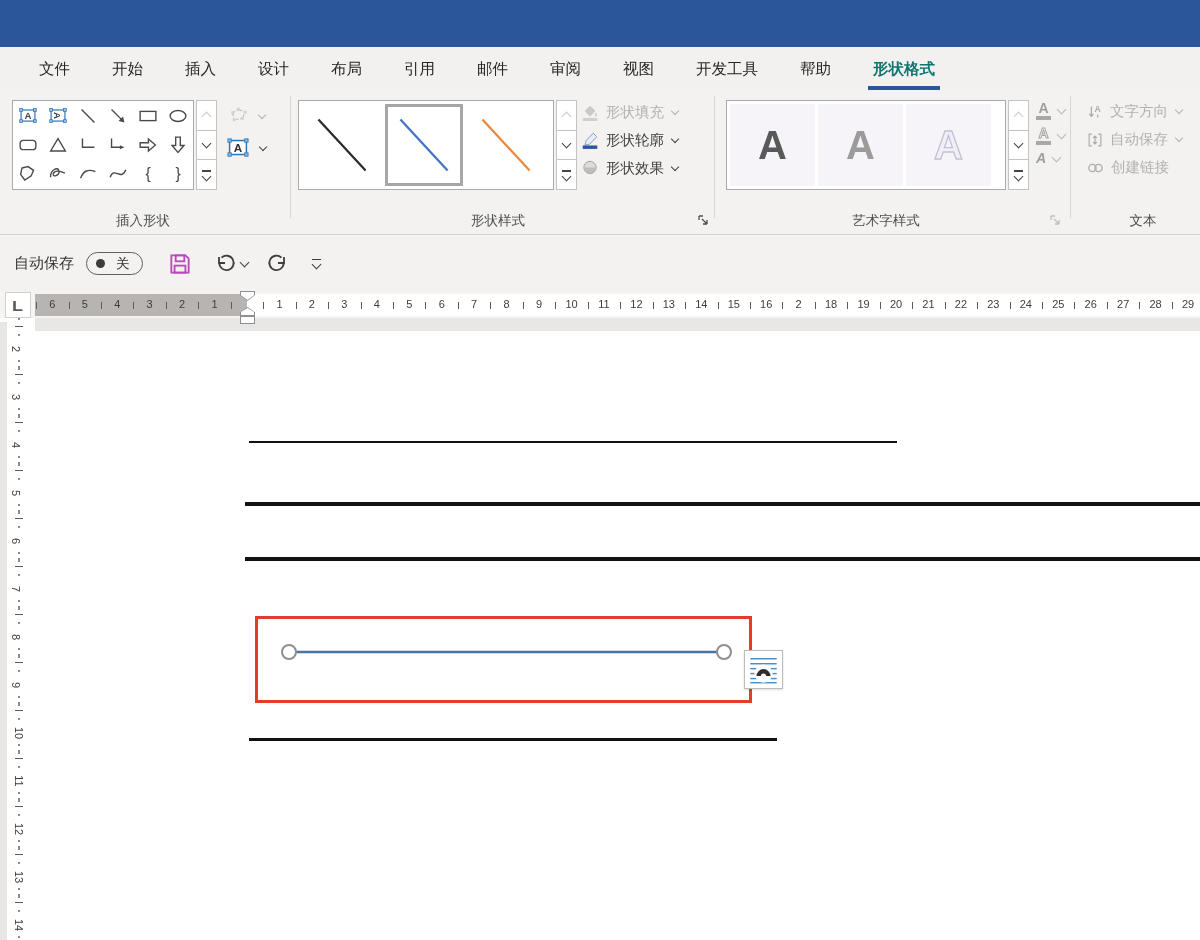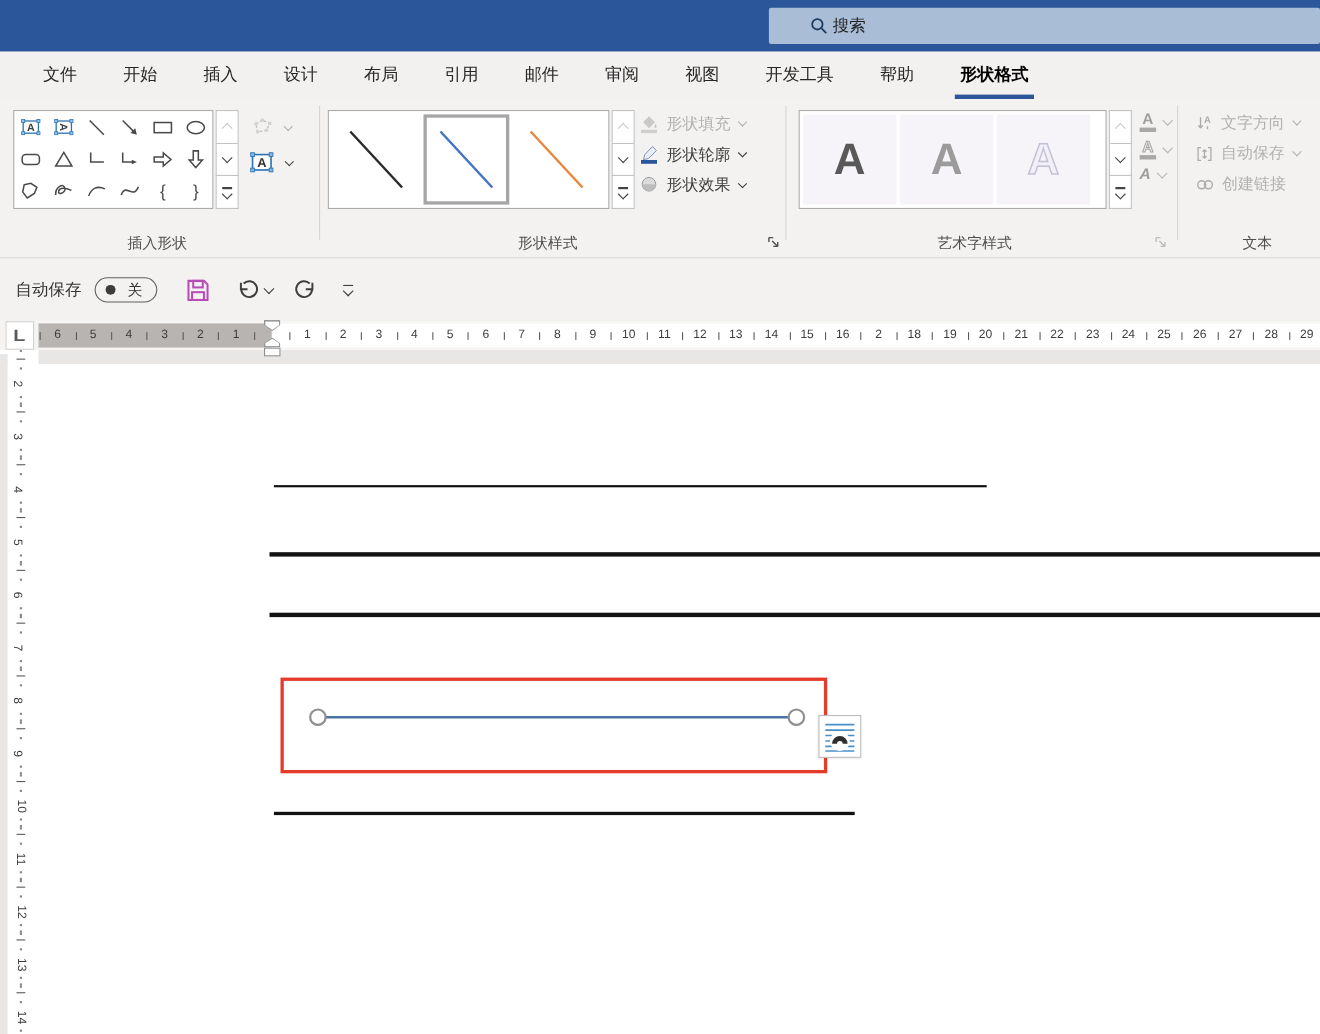--- a/index.html
+++ b/index.html
@@ -13,21 +13,21 @@
            text-align:center; color:#fff; font-size:16.5px; }
   .search { position:absolute; left:699px; top:7px; right:0; height:33px; background:#a9bdd6;
             border-radius:2px; display:flex; align-items:center; padding-left:34px; cursor:text; }
   .search span { color:#1f1f1f; font-size:15px; margin-left:24px; }
 
   
   .tabrow { position:absolute; left:0; top:47px; width:1200px; height:43px; background:#f3f1f0;
             display:flex; align-items:center; padding-left:18px; }
   .tab { position:relative; height:43px; line-height:43px; padding:0 21px; font-size:15.5px;
          color:#262626; cursor:pointer; white-space:nowrap; }
-  .tab.active { color:#000000; font-weight:bold; }
+  .tab.active { color:#0f766e; font-weight:bold; }
   .tab.active::after { content:""; position:absolute; left:16px; right:16px; bottom:0;
          height:4px; background:#2b579a; }
 
   
   .ribbon { position:absolute; left:0; top:90px; width:1200px; height:145px; background:#f3f2f1;
             border-bottom:1px solid #d4d1cf; }
   .gsep { position:absolute; top:6px; height:122px; width:1px; background:#d8d5d2; }
   .glabel { position:absolute; top:122px; font-size:13.5px; color:#4f4f4f; text-align:center; }
 
   .gallerybox { position:absolute; background:#fff; border:1px solid #ababab; }
@@ -109,27 +109,20 @@
   .layoutbtn { position:absolute; left:744px; top:332px; width:39px; height:39px; background:#fff;
                border:1px solid #bcbcbc; box-shadow:0 1px 2px rgba(0,0,0,.15); display:flex;
                align-items:center; justify-content:center; cursor:pointer; }
 </style>
 </head>
 <body>
 
 <div class="app">
 
   <div class="titlebar">
-    <div class="search">
-      <svg viewBox="0 0 20 20" width="19" height="19" style="position:absolute;left:36px;">
-        <circle cx="8.5" cy="8.5" r="5" fill="none" stroke="#1c3a5e" stroke-width="1.7"></circle>
-        <line x1="12.5" y1="12.5" x2="17" y2="17" stroke="#1c3a5e" stroke-width="1.7"></line>
-      </svg>
-      <span>搜索</span>
-    </div>
   </div>
 
   <div class="tabrow" id="tabs">
       <div class="tab">文件</div>
       <div class="tab">开始</div>
       <div class="tab">插入</div>
       <div class="tab">设计</div>
       <div class="tab">布局</div>
       <div class="tab">引用</div>
       <div class="tab">邮件</div>

